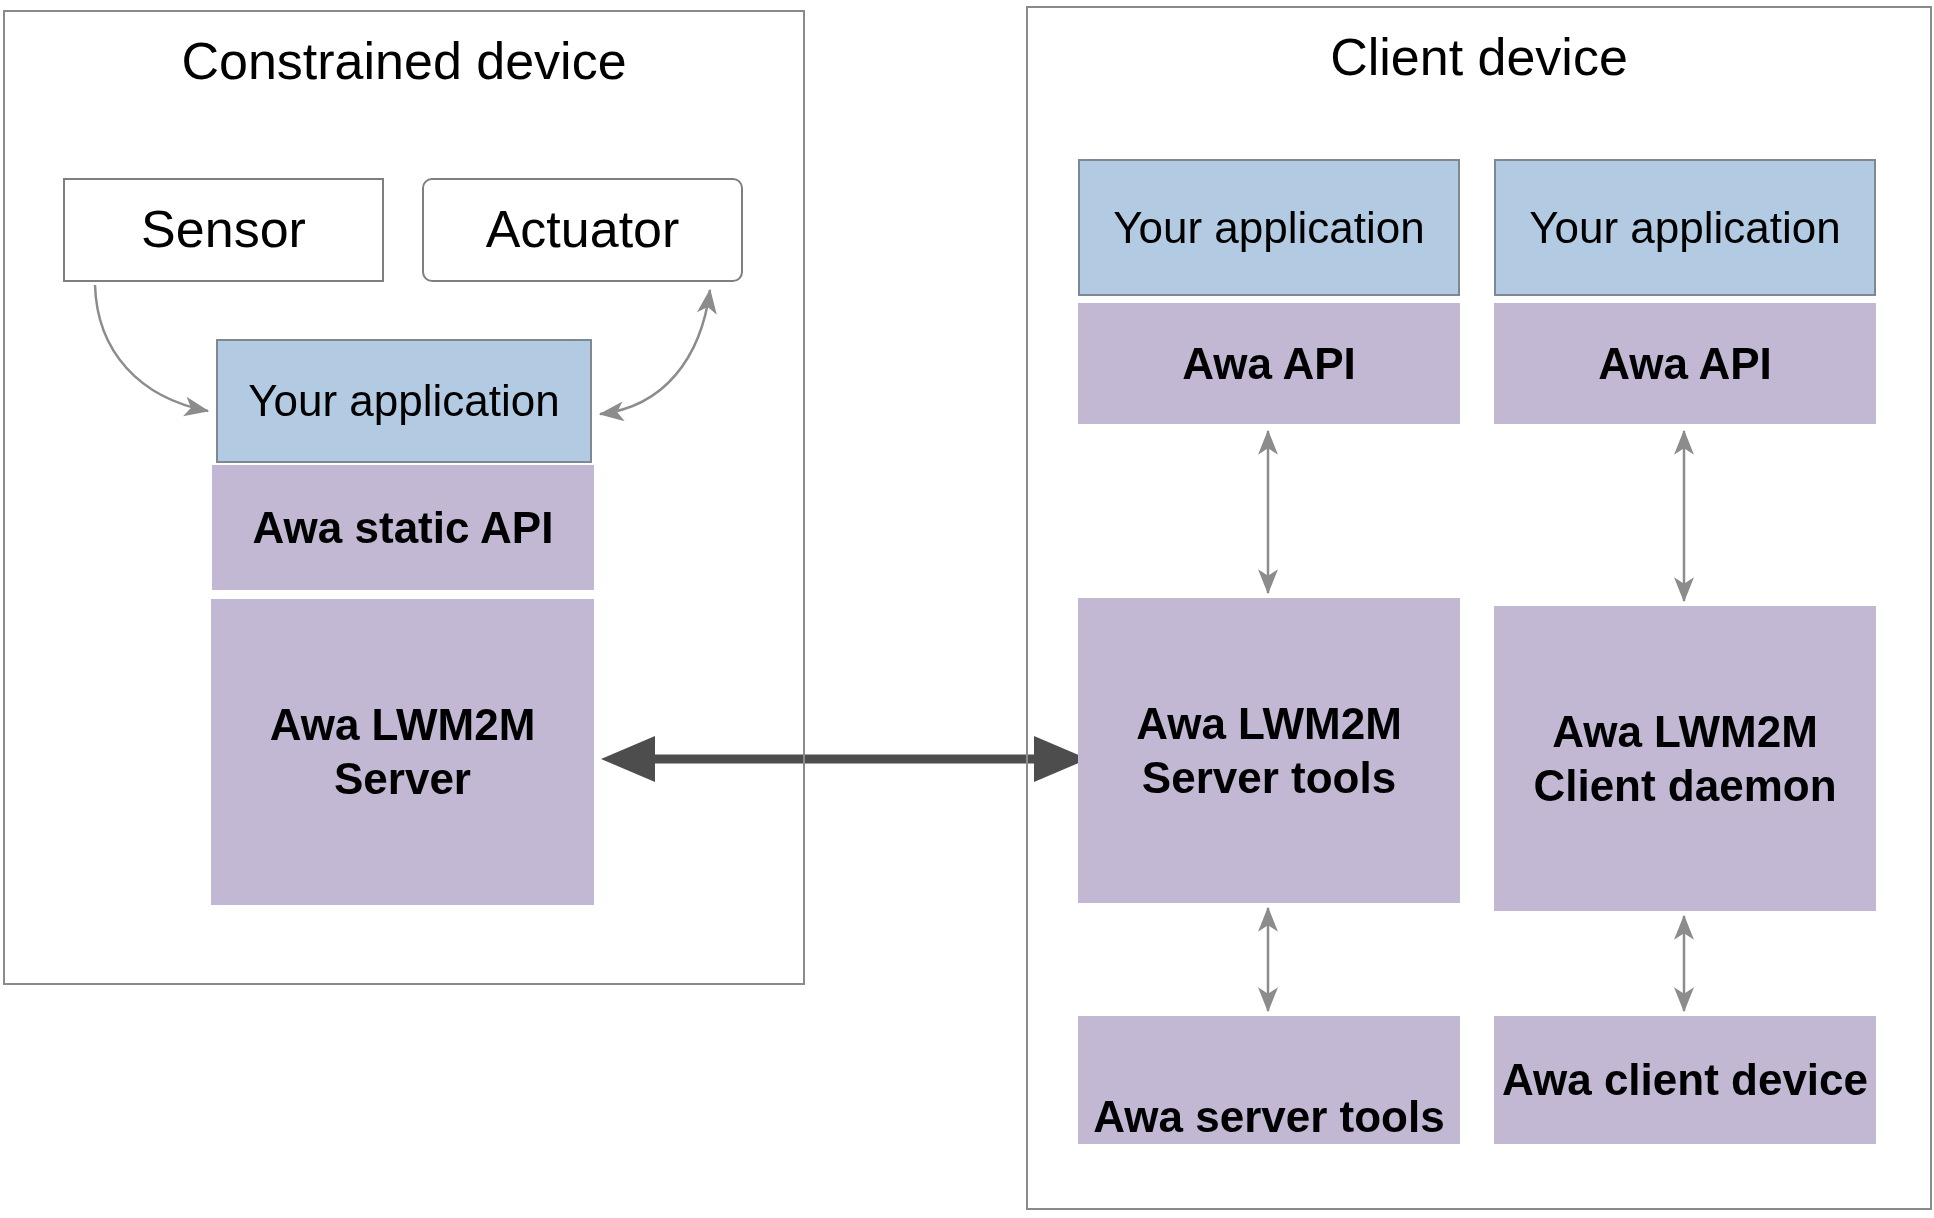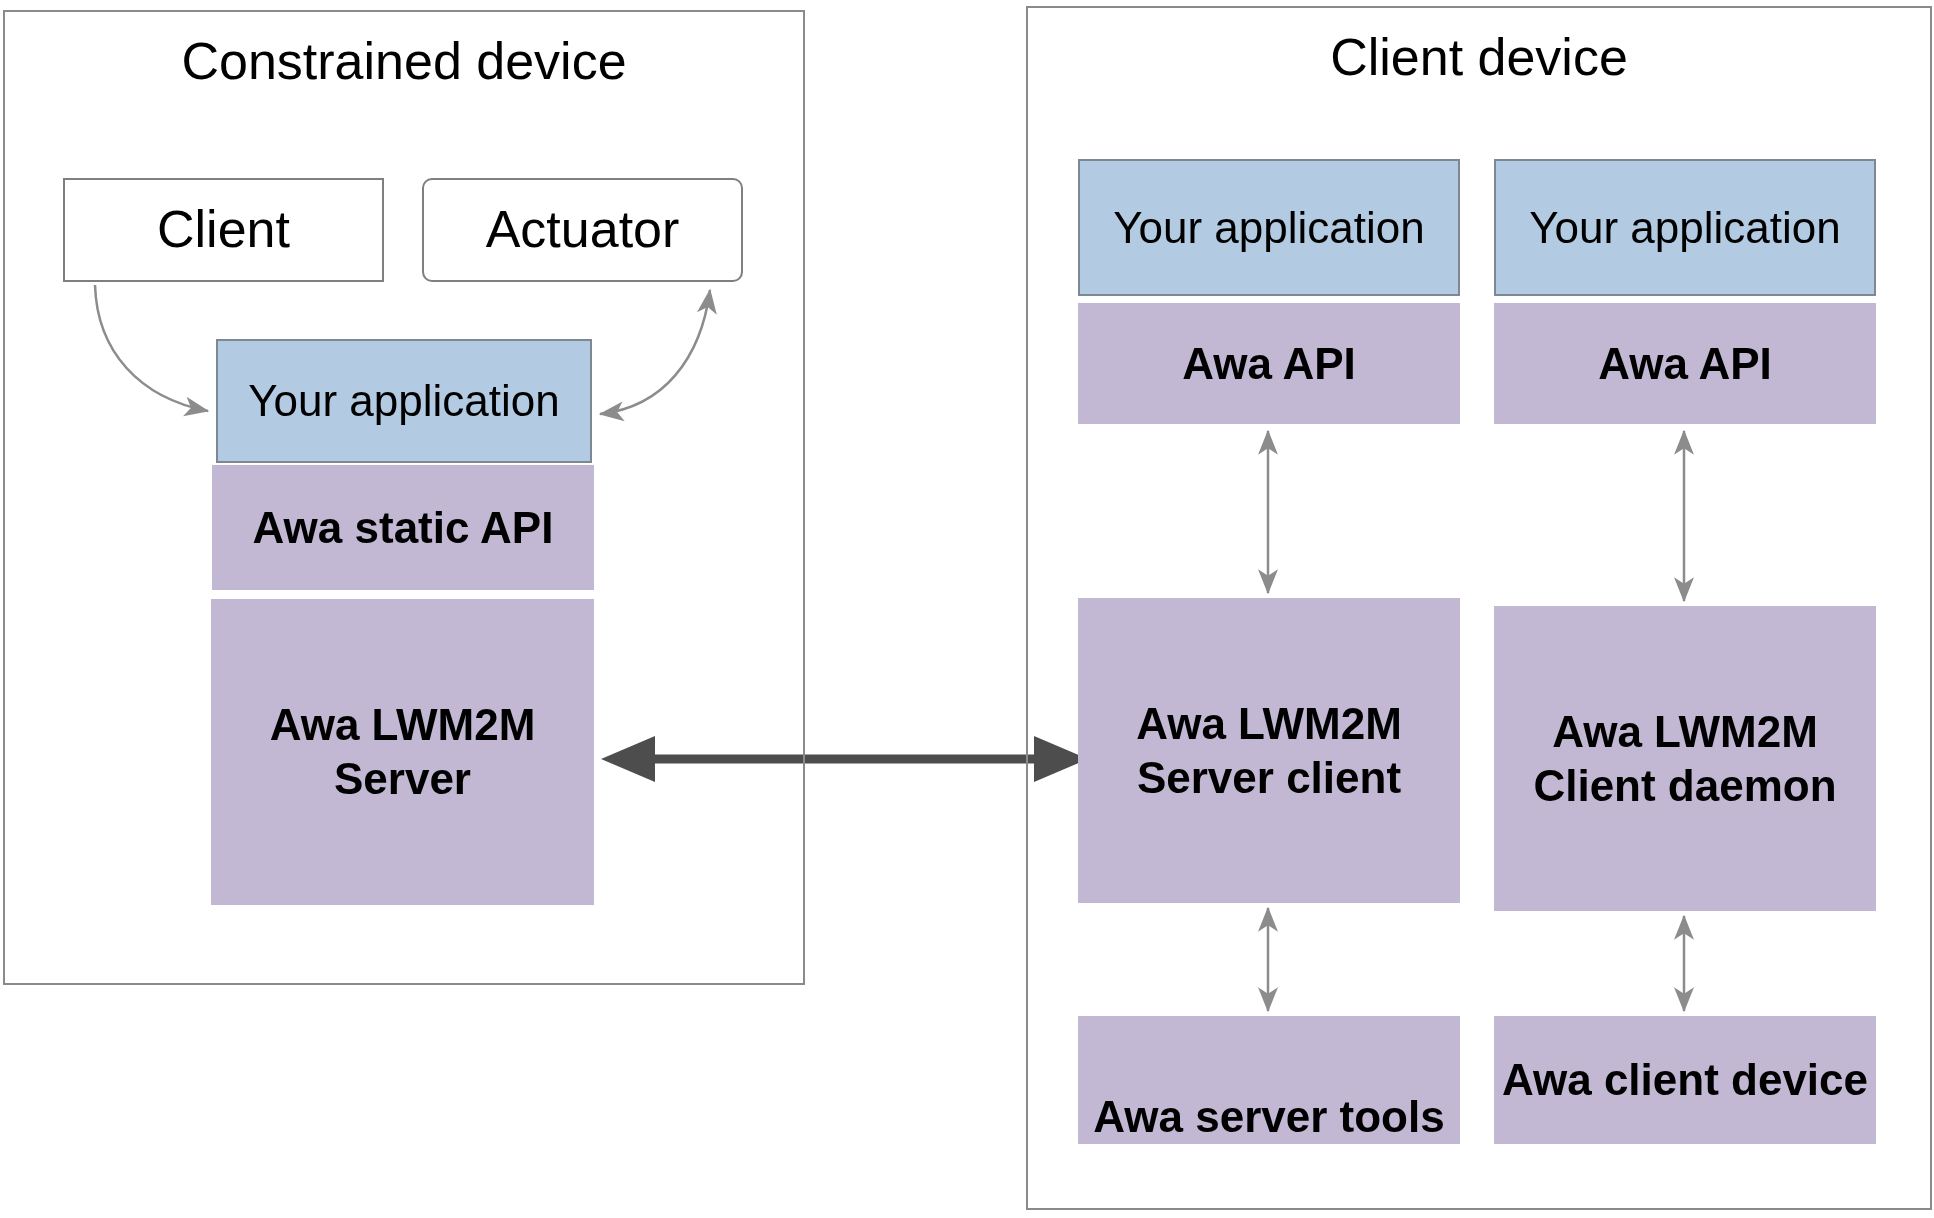--- a/index.html
+++ b/index.html
@@ -120,21 +120,21 @@
 
     <path class="big-arrow" d="M 601 759 L 655 736 L 655 754.5 L 1034 754.5 L 1034 736 L 1088 759
              L 1034 782 L 1034 763.5 L 655 763.5 L 655 782 Z"></path>
   </svg>
 
   <div class="panel" id="constrained-panel">
     <div class="panel-title">Constrained device</div>
   </div>
 
   <div class="box hw" id="sensor-box">
-    <span>Client</span>
+    <span>Sensor</span>
   </div>
 
   <div class="box hw" id="actuator-box">
     <span>Actuator</span>
   </div>
 
   <div class="box app" id="left-app-box">
     <span>Your application</span>
   </div>
 
@@ -155,21 +155,21 @@
 
   <div class="box app" id="gw-app-1">
     <span>Your application</span>
   </div>
   <div class="box mod" id="gw-api-1">
     <span>Awa API</span>
   </div>
   <div class="box mod" id="gw-daemon-1">
     <span>
       <span>Awa LWM2M</span><br>
-      <span>Server client</span>
+      <span>Server tools</span>
     </span>
   </div>
   <div class="box mod" id="gw-tools-1">
     <span>Awa server tools</span>
   </div>
 
   <div class="box app" id="gw-app-2">
     <span>Your application</span>
   </div>
   <div class="box mod" id="gw-api-2">

